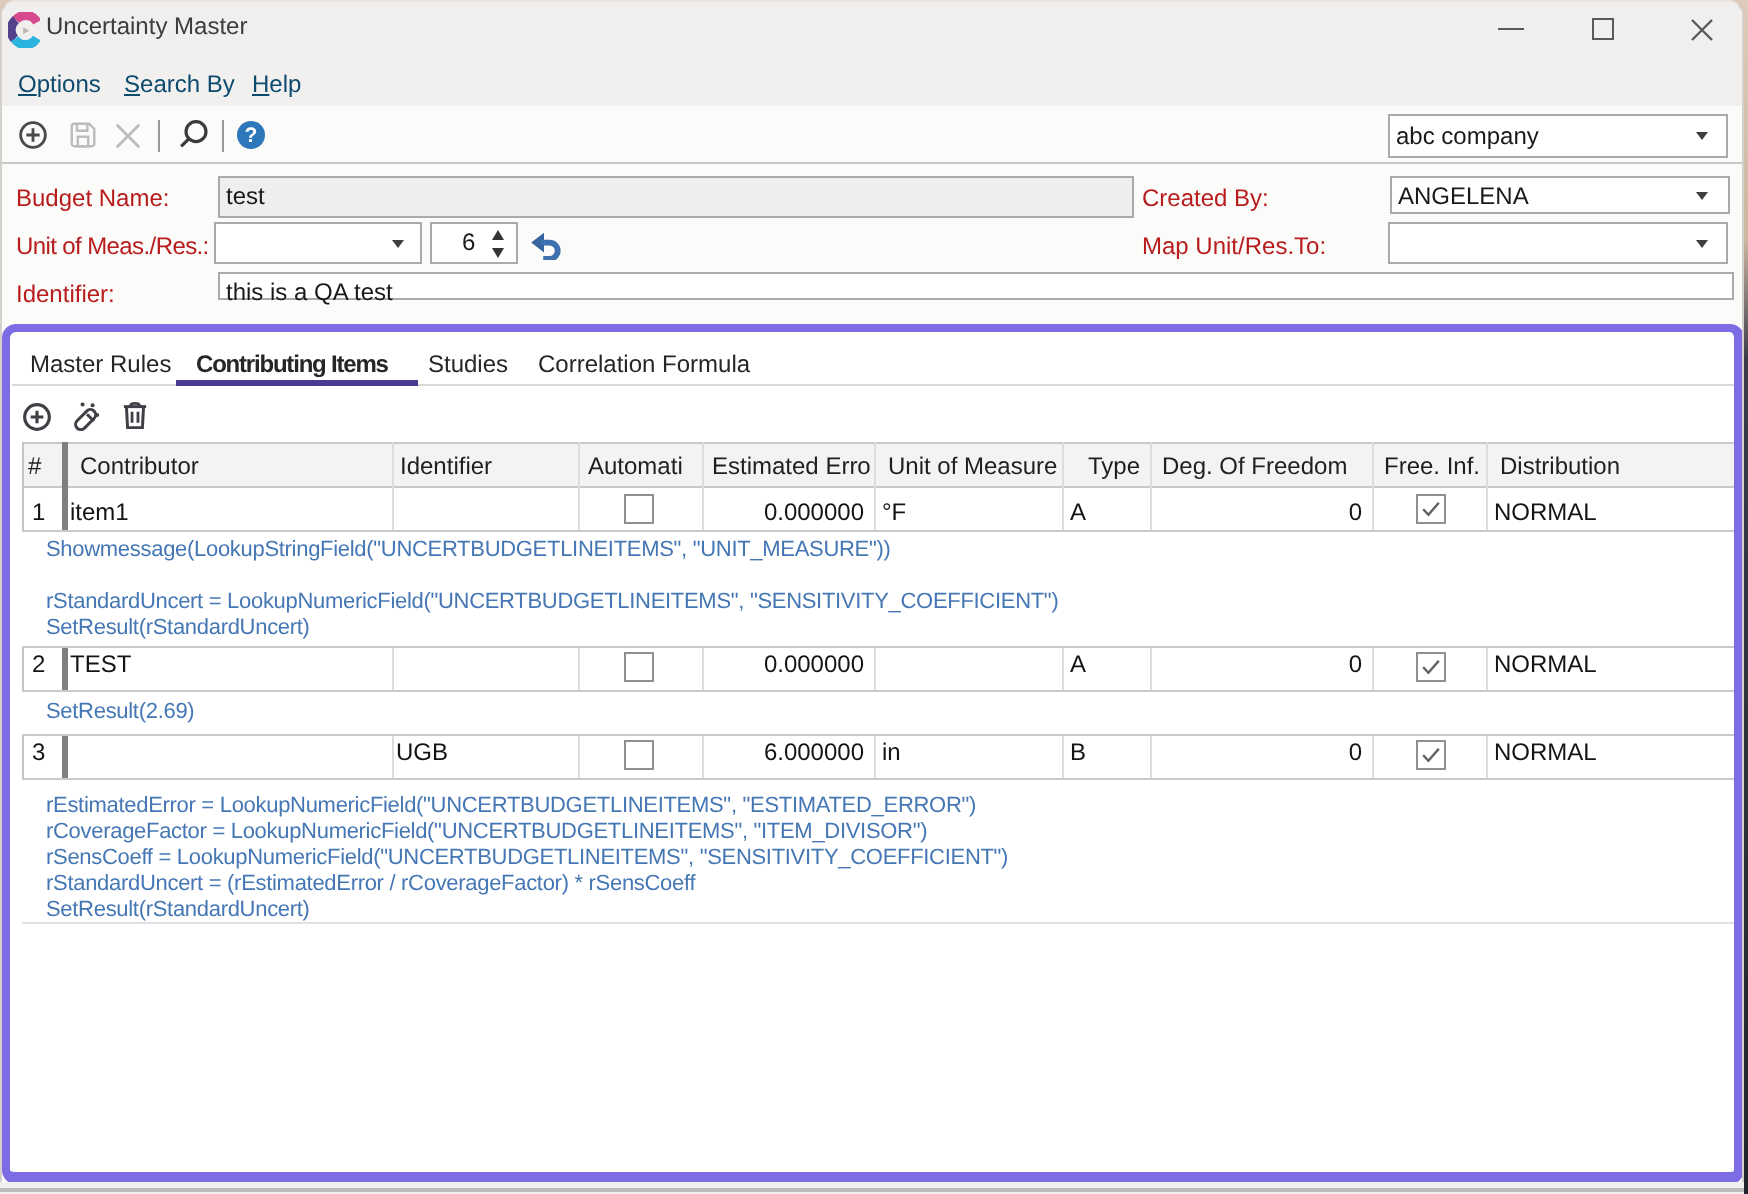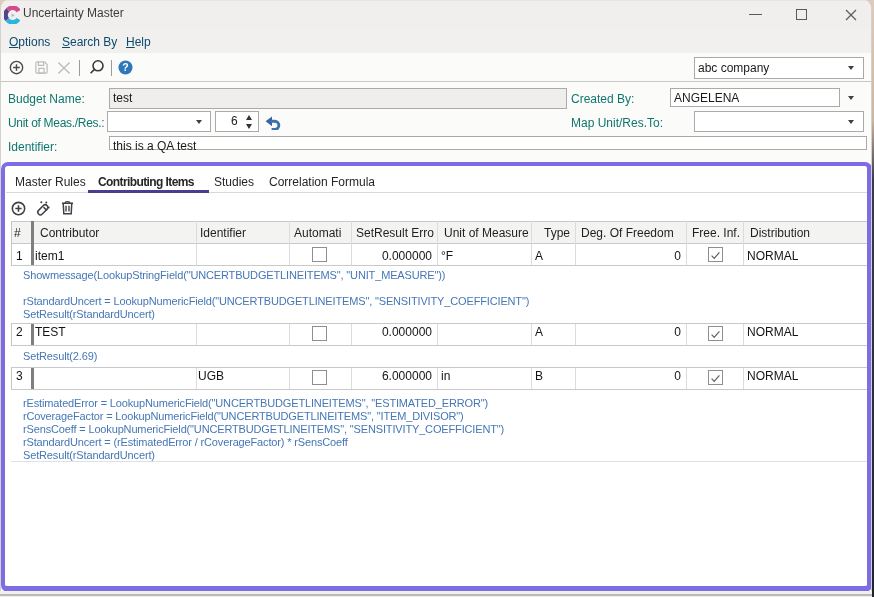--- a/index.html
+++ b/index.html
@@ -2,21 +2,21 @@
 <html><head><meta charset="utf-8"><title>Uncertainty Module</title><style>
 *{margin:0;padding:0;box-sizing:border-box}
 html,body{width:874px;height:597px;overflow:hidden}
 body{position:relative;font-family:"Liberation Sans",sans-serif;background:linear-gradient(180deg,#decbb9 0px,#cdb6a0 120px,#3a3a4a 180px,#20242f 597px);color:#1a1a1a}
 .abs{position:absolute}
 #win{left:0;top:0;width:872px;height:591px;background:#fbfbfa;border-radius:8px 8px 0 0;overflow:hidden;border-left:1px solid #d4d0cc;border-top:1px solid #e8e4e0;border-right:1px solid #d4d0cc}
 #titlebar{left:0;top:0;width:872px;height:28px;background:#f0efed}
 #menubar{left:0;top:28px;width:872px;height:24px;background:#f1f0ef}
 #toolbar{left:0;top:52px;width:872px;height:29px;background:#fbfbfa;border-bottom:1px solid #c9c8c7}
 .mitem{position:absolute;top:34px;font-size:12px;color:#0c4a6e}
-.lbl{position:absolute;font-size:12px;color:#0f766e}
+.lbl{position:absolute;font-size:12px;color:#b91c1c}
 .inp{position:absolute;border:1px solid #abaaa9;background:#fff;font-size:12px;color:#1a1a1a;line-height:19px;padding-left:3px;white-space:nowrap}
 .caret{position:absolute;width:0;height:0;border-left:3.5px solid transparent;border-right:3.5px solid transparent;border-top:4.5px solid #3f3f3f}
 #panel{left:0;top:161px;width:871px;height:430px;background:#fff;border:solid #7c6de4;border-width:4px 5px 6px 4px;border-radius:7px}
 .tabtxt{position:absolute;top:174px;font-size:12px;color:#262626}
 .hdrtxt{position:absolute;font-size:12px;color:#1f1f1f;top:225px}
 .celltxt{position:absolute;font-size:12px;color:#141414}
 .vline{position:absolute;width:1px;background:#dcdcdc}
 .hline{position:absolute;height:1px;background:#c9c9c9}
 .cb{position:absolute;width:15px;height:15px;border:1px solid #8f8f8f;background:#fff;overflow:hidden}
 .formula{position:absolute;left:22px;font-size:11px;letter-spacing:-0.15px;line-height:13px;color:#4577b5;white-space:pre}
@@ -66,21 +66,21 @@
   <svg class="abs" style="left:117px;top:59px" width="15" height="15" viewBox="0 0 15 15">
       <circle cx="7.5" cy="7.5" r="7" fill="#2e77bb"></circle>
       <text x="7.5" y="11.2" font-size="10.5" font-weight="bold" fill="#fff" text-anchor="middle" font-family="Liberation Sans">?</text>
     </svg>
   <div class="inp" style="left:693px;top:56px;width:170px;height:22px;line-height:20px">abc company</div>
   <div class="caret" style="left:847px;top:65px"></div>
 
   <div class="lbl" style="left:7px;top:91px">Budget Name:</div>
   <div class="inp" style="left:108px;top:87px;width:458px;height:21px;background:#efeeed">test</div>
   <div class="lbl" style="left:570px;top:91px">Created By:</div>
-  <div class="inp" style="left:669px;top:87px;width:170px;height:19px">ANGELENA</div>
+  <div class="inp" style="left:694px;top:87px;width:170px;height:19px">ANGELENA</div>
   <div class="caret" style="left:847px;top:95px"></div>
 
   <div class="lbl" style="left:7px;top:115px;letter-spacing:-0.3px">Unit of Meas./Res.:</div>
   <div class="inp" style="left:106px;top:110px;width:104px;height:21px"></div>
   <div class="caret" style="left:195px;top:119px"></div>
   <div class="inp" style="left:214px;top:110px;width:44px;height:21px">
       <span style="position:absolute;left:15px">6</span>
     </div>
   <div class="abs" style="left:245px;top:114px;width:0;height:0;border-left:3.5px solid transparent;border-right:3.5px solid transparent;border-bottom:5px solid #333"></div>
   <div class="abs" style="left:245px;top:123px;width:0;height:0;border-left:3.5px solid transparent;border-right:3.5px solid transparent;border-top:5px solid #333"></div>
@@ -122,21 +122,21 @@
       <path d="M4.5 3.2 C4.5 1.2 9.5 1.2 9.5 3.2" fill="none" stroke="#3f3f46" stroke-width="1.5"></path>
       <path d="M2.4 3.5 L3 14.8 H11 L11.6 3.5" fill="none" stroke="#3f3f46" stroke-width="1.6"></path>
       <path d="M5.4 6.2 V12.2 M8.6 6.2 V12.2" stroke="#3f3f46" stroke-width="1.5"></path>
     </svg>
 
   <div class="abs" style="left:10px;top:220px;width:856px;height:23px;background:#f3f3f2;border-top:1px solid #c9c9c9;border-bottom:1px solid #c9c9c9"></div>
   <div class="hdrtxt" style="left:13px">#</div>
   <div class="hdrtxt" style="left:39px">Contributor</div>
   <div class="hdrtxt" style="left:199px">Identifier</div>
   <div class="hdrtxt" style="left:293px">Automati</div>
-  <div class="hdrtxt" style="left:355px">SetResult Erro</div>
+  <div class="hdrtxt" style="left:355px">Estimated Erro</div>
   <div class="hdrtxt" style="left:443px">Unit of Measure</div>
   <div class="hdrtxt" style="left:543px">Type</div>
   <div class="hdrtxt" style="left:580px">Deg. Of Freedom</div>
   <div class="hdrtxt" style="left:691px;letter-spacing:0">Free. Inf.</div>
   <div class="hdrtxt" style="left:749px">Distribution</div>
 
   <div class="vline" style="left:10px;top:220px;height:24px;background:#c5c5c5"></div>
   <div class="vline" style="left:30px;top:220px;height:24px;width:3px;background:#7f7f7f"></div>
   <div class="vline" style="left:195px;top:220px;height:24px"></div>
   <div class="vline" style="left:288px;top:220px;height:24px"></div>

